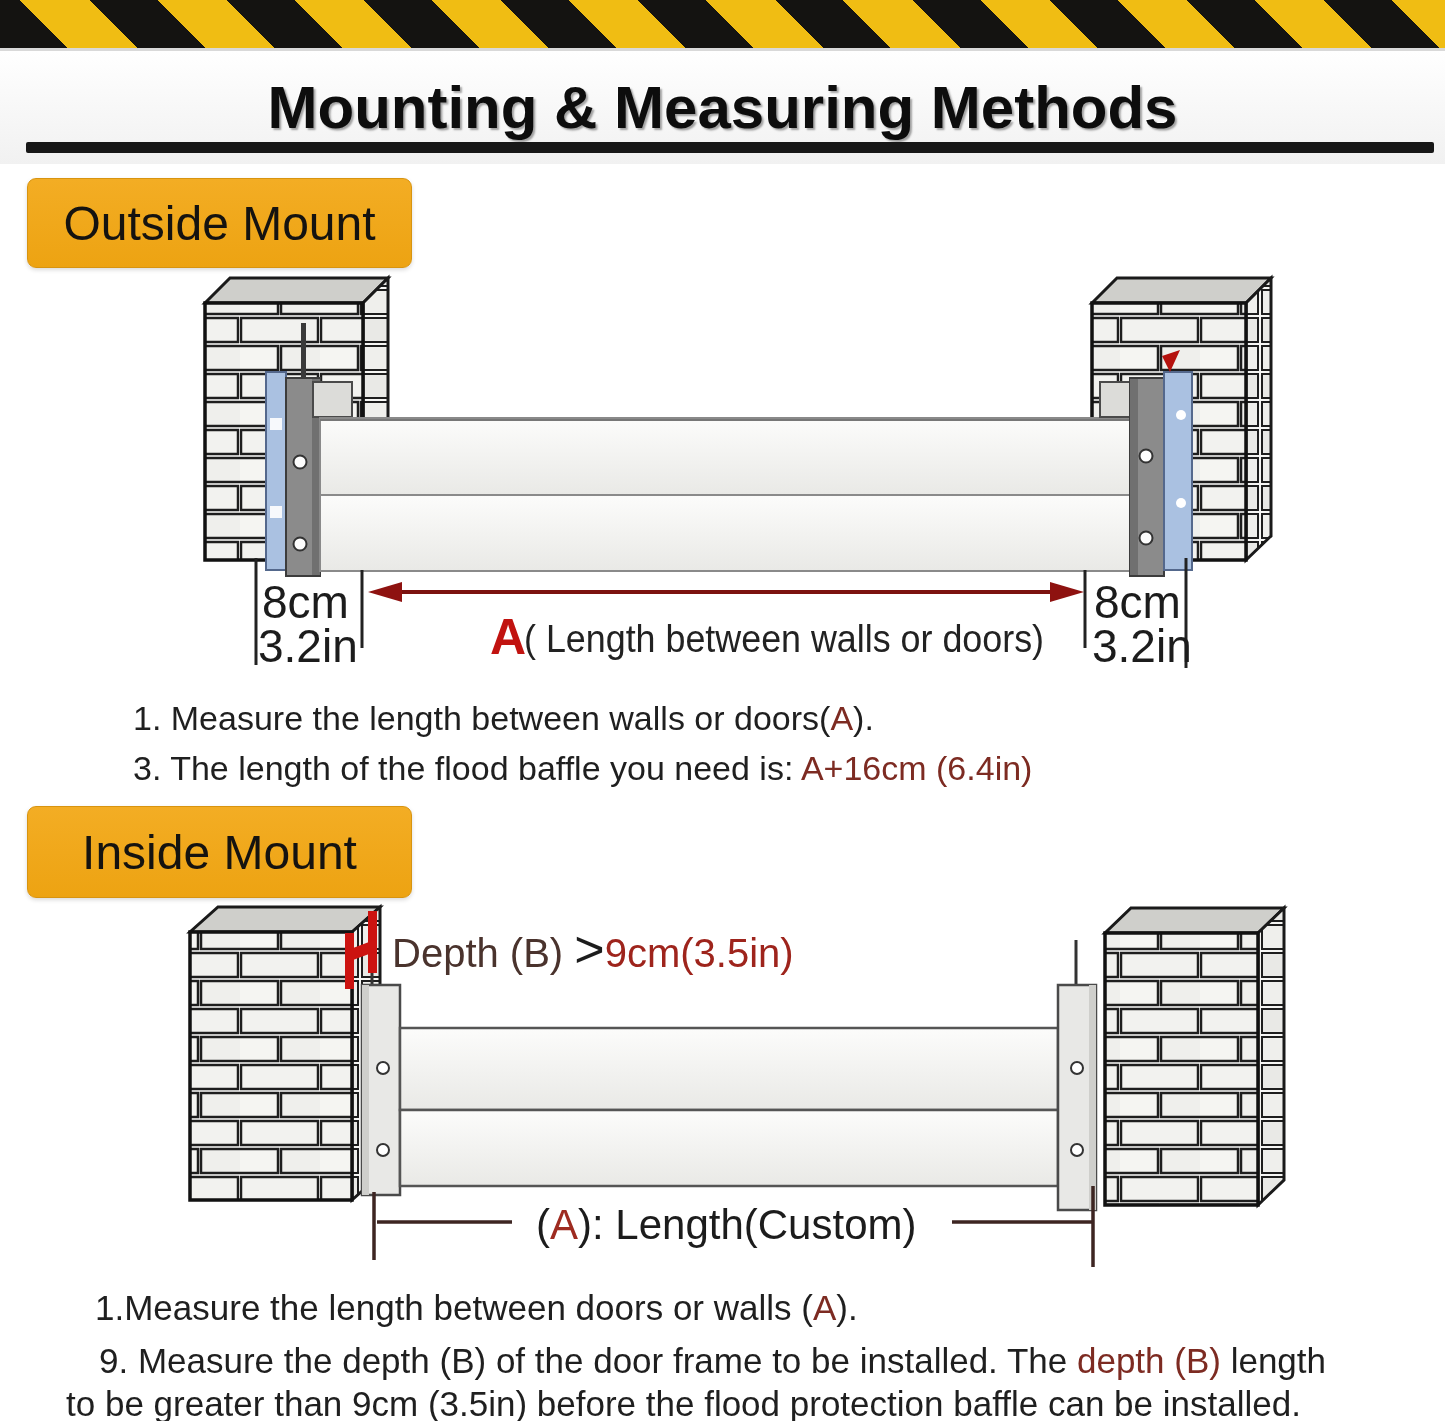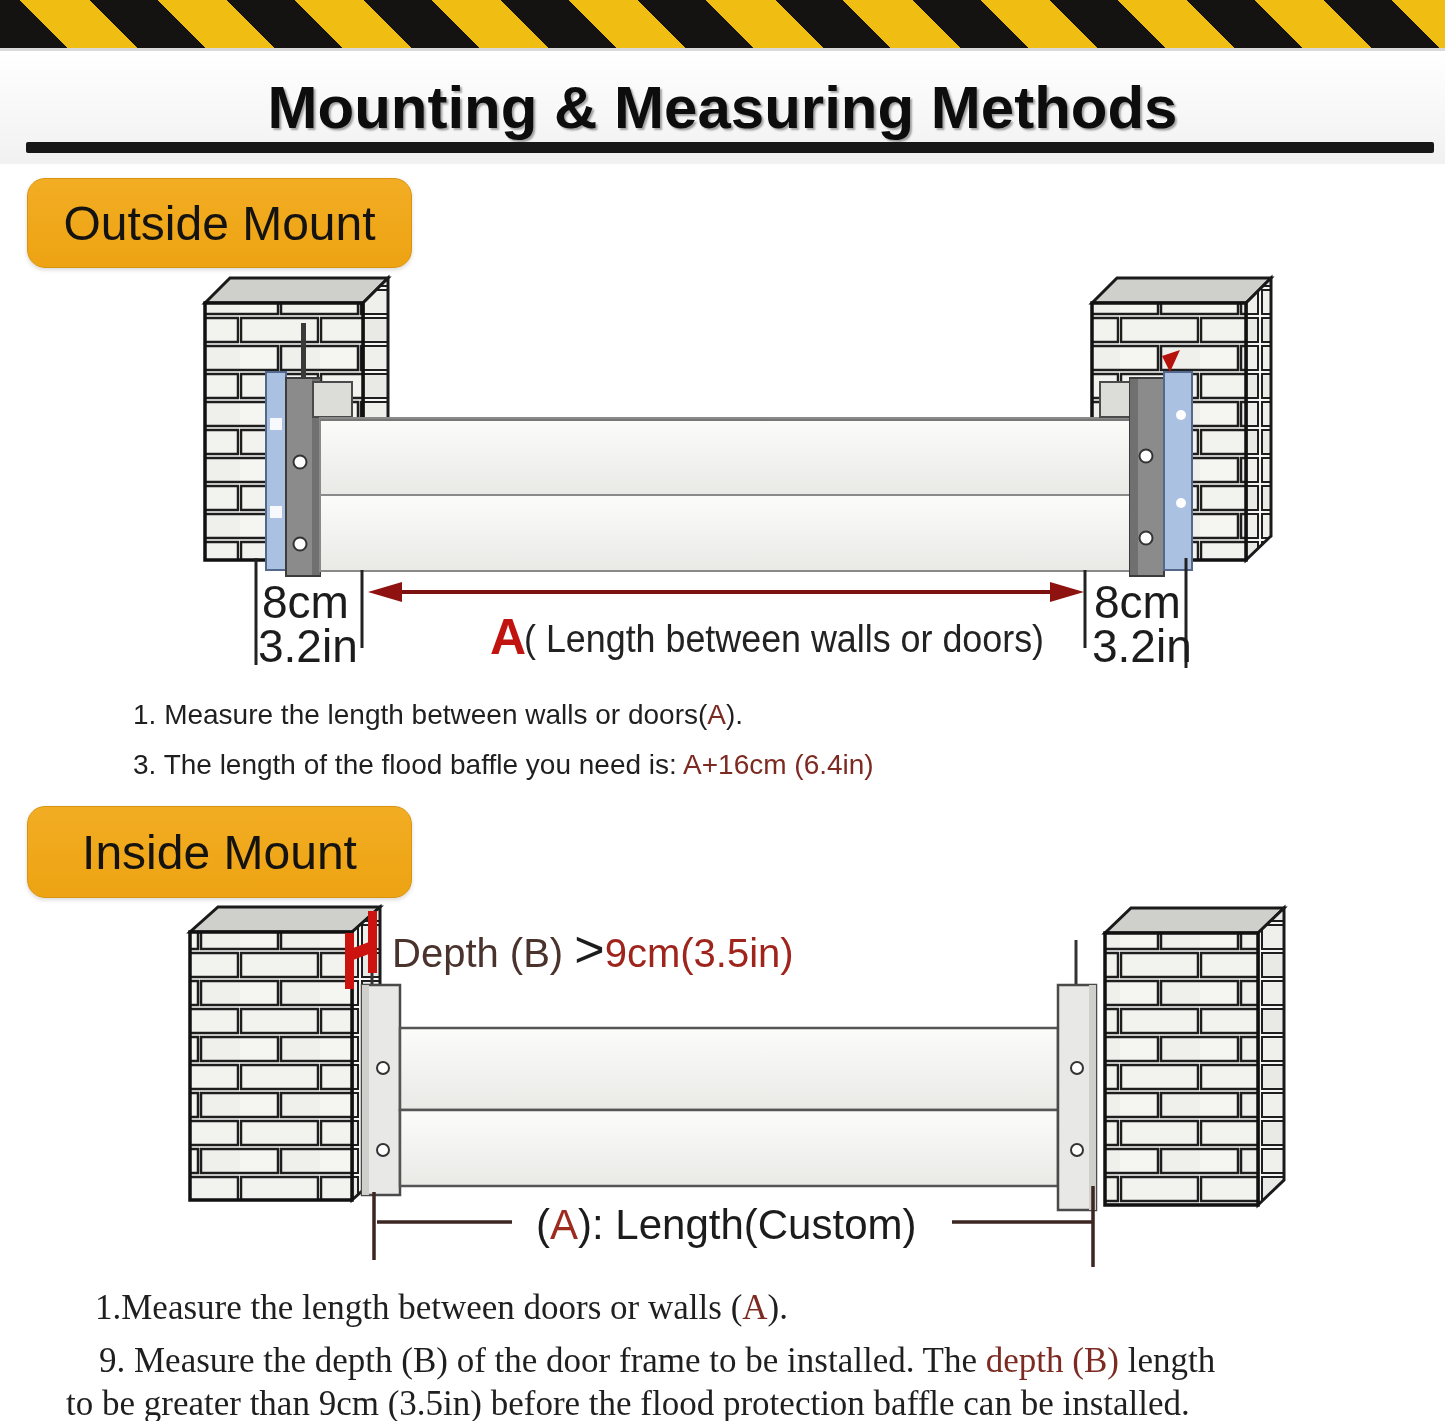--- a/index.html
+++ b/index.html
@@ -9,36 +9,36 @@
   .hazard{position:absolute;top:0;left:0;width:1445px;height:48px;
           background:repeating-linear-gradient(45deg,#141311 0 48px,#f0bd13 48px 97px);
           border-bottom:3px solid #d9d9d9;}
   .title-band{position:absolute;top:51px;left:0;width:1445px;height:113px;
           background:linear-gradient(#ffffff,#f1f1f1);
           display:flex;align-items:center;justify-content:center;}
   .page-title{font-size:60px;font-weight:700;color:#0d0d0d;letter-spacing:0px;
           text-shadow:2px 2px 2px rgba(0,0,0,0.35), -1px -1px 0 rgba(255,255,255,0.8);}
   .black-bar{position:absolute;top:142px;left:26px;width:1408px;height:11px;background:#171717;border-radius:2px;}
   
-  .badge{position:absolute;left:27px;width:383px;height:88px;border-radius:18px;
+  .badge{position:absolute;left:27px;width:383px;height:88px;border-radius:9px;
          background:linear-gradient(#f3ad24,#eda312);border:1px solid #d89410;
          display:flex;align-items:center;justify-content:center;
          font-size:48px;color:#151310;box-shadow:0 2px 4px rgba(0,0,0,0.15);}
   .badge.outside{top:178px;}
   .badge.inside{top:806px;height:90px;}
   
   svg{position:absolute;left:0;}
   svg text{font-family:"Liberation Sans",sans-serif;}
   #outside-diagram{top:260px;}
   #inside-diagram{top:895px;}
   
   .step{position:absolute;white-space:nowrap;color:#1f1f1f;}
   .step .em{color:#7d2b22;}
-  .step-out{font-size:28px;}
-  .step-in{font-size:35px;font-family:Liberation Serif, serif;}
+  .step-out{font-size:34px;}
+  .step-in{font-size:35px;}
   #out-step1{left:133px;top:699px;}
   #out-step2{left:133px;top:749px;}
   #in-step1{left:95px;top:1288px;}
   #in-step2{left:99px;top:1341px;}
   #in-step3{left:66px;top:1384px;}
 </style>
 </head>
 <body>
 
 <div class="canvas">

